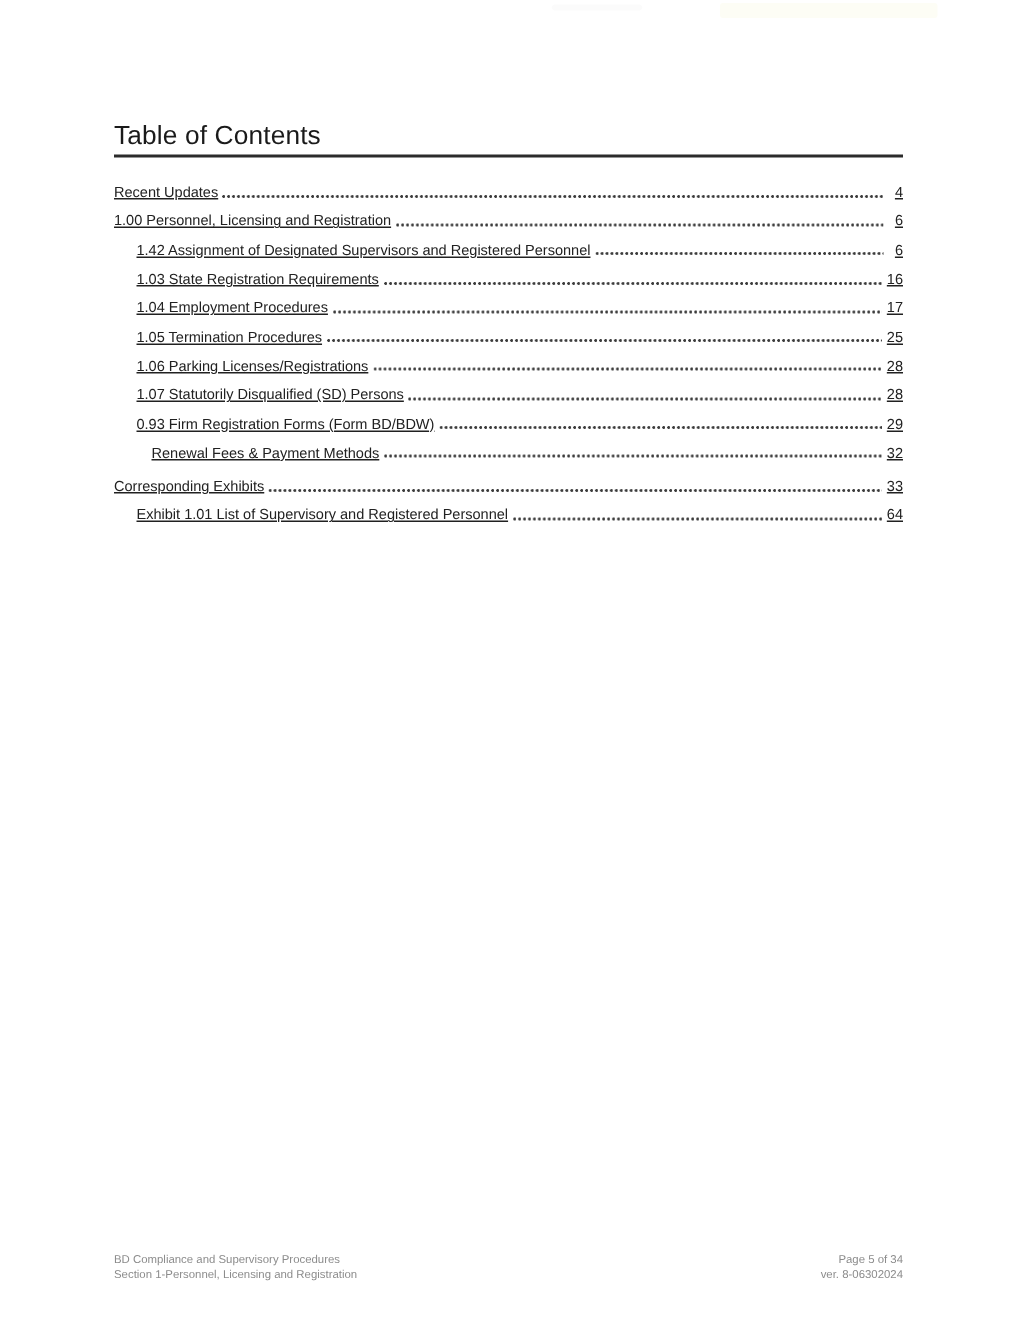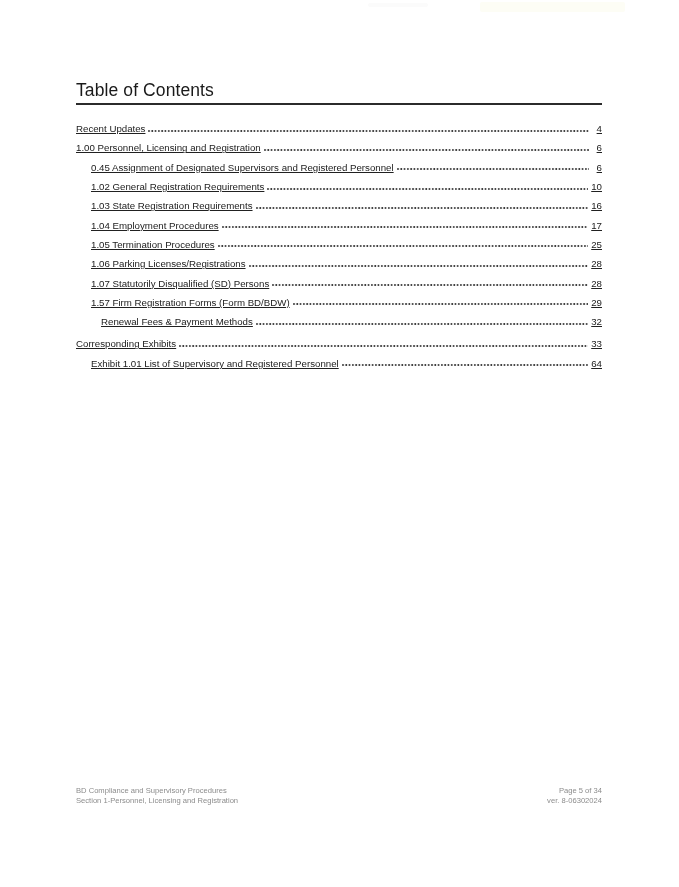--- a/index.html
+++ b/index.html
@@ -71,21 +71,21 @@
     background-size: 3.3px 6px;
     background-repeat: repeat-x;
   }
   .entry-page {
     flex: 0 0 auto;
     min-width: 10px;
     text-align: right;
   }
   .footer {
     position: absolute;
-    left: 76px; top: 786px;
+    left: 76px; top: 835px;
     width: 526px;
     display: flex;
     justify-content: space-between;
     align-items: flex-start;
     font-size: 7.6px;
     line-height: 10px;
     color: #8c8c8c;
     gap: 20px;
   }
   .footer .right { text-align: right; margin-left: 46px; }
@@ -106,28 +106,23 @@
         <span class="entry-label">Recent Updates</span>
         <span class="leader"></span>
         <span class="entry-page">4</span>
       </div>
       <div class="toc-row lvl-0">
         <span class="entry-label">1.00 Personnel, Licensing and Registration</span>
         <span class="leader"></span>
         <span class="entry-page">6</span>
       </div>
       <div class="toc-row lvl-1">
-        <span class="entry-label">0.45 Assignment of Designated Supervisors and Registered Personnel</span>
+        <span class="entry-label">1.42 Assignment of Designated Supervisors and Registered Personnel</span>
         <span class="leader"></span>
         <span class="entry-page">6</span>
-      </div>
-      <div class="toc-row lvl-1">
-        <span class="entry-label">1.02 General Registration Requirements</span>
-        <span class="leader"></span>
-        <span class="entry-page">10</span>
       </div>
       <div class="toc-row lvl-1">
         <span class="entry-label">1.03 State Registration Requirements</span>
         <span class="leader"></span>
         <span class="entry-page">16</span>
       </div>
       <div class="toc-row lvl-1">
         <span class="entry-label">1.04 Employment Procedures</span>
         <span class="leader"></span>
         <span class="entry-page">17</span>
@@ -141,21 +136,21 @@
         <span class="entry-label">1.06 Parking Licenses/Registrations</span>
         <span class="leader"></span>
         <span class="entry-page">28</span>
       </div>
       <div class="toc-row lvl-1">
         <span class="entry-label">1.07 Statutorily Disqualified (SD) Persons</span>
         <span class="leader"></span>
         <span class="entry-page">28</span>
       </div>
       <div class="toc-row lvl-1">
-        <span class="entry-label">1.57 Firm Registration Forms (Form BD/BDW)</span>
+        <span class="entry-label">0.93 Firm Registration Forms (Form BD/BDW)</span>
         <span class="leader"></span>
         <span class="entry-page">29</span>
       </div>
       <div class="toc-row lvl-2">
         <span class="entry-label">Renewal Fees &amp; Payment Methods</span>
         <span class="leader"></span>
         <span class="entry-page">32</span>
       </div>
       <div class="toc-row lvl-0 space-before">
         <span class="entry-label">Corresponding Exhibits</span>

